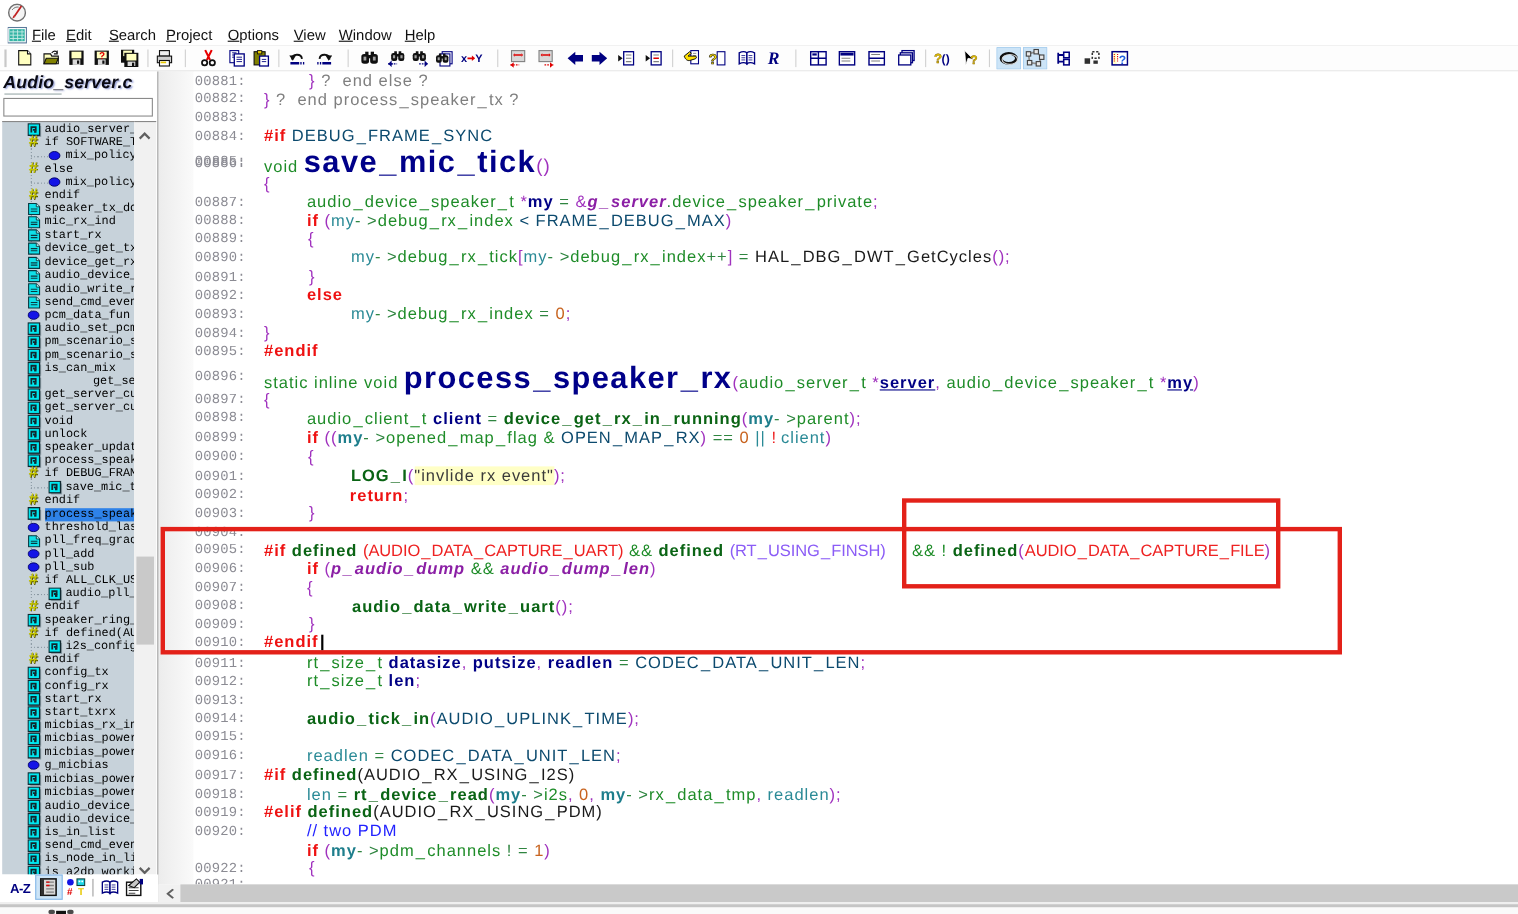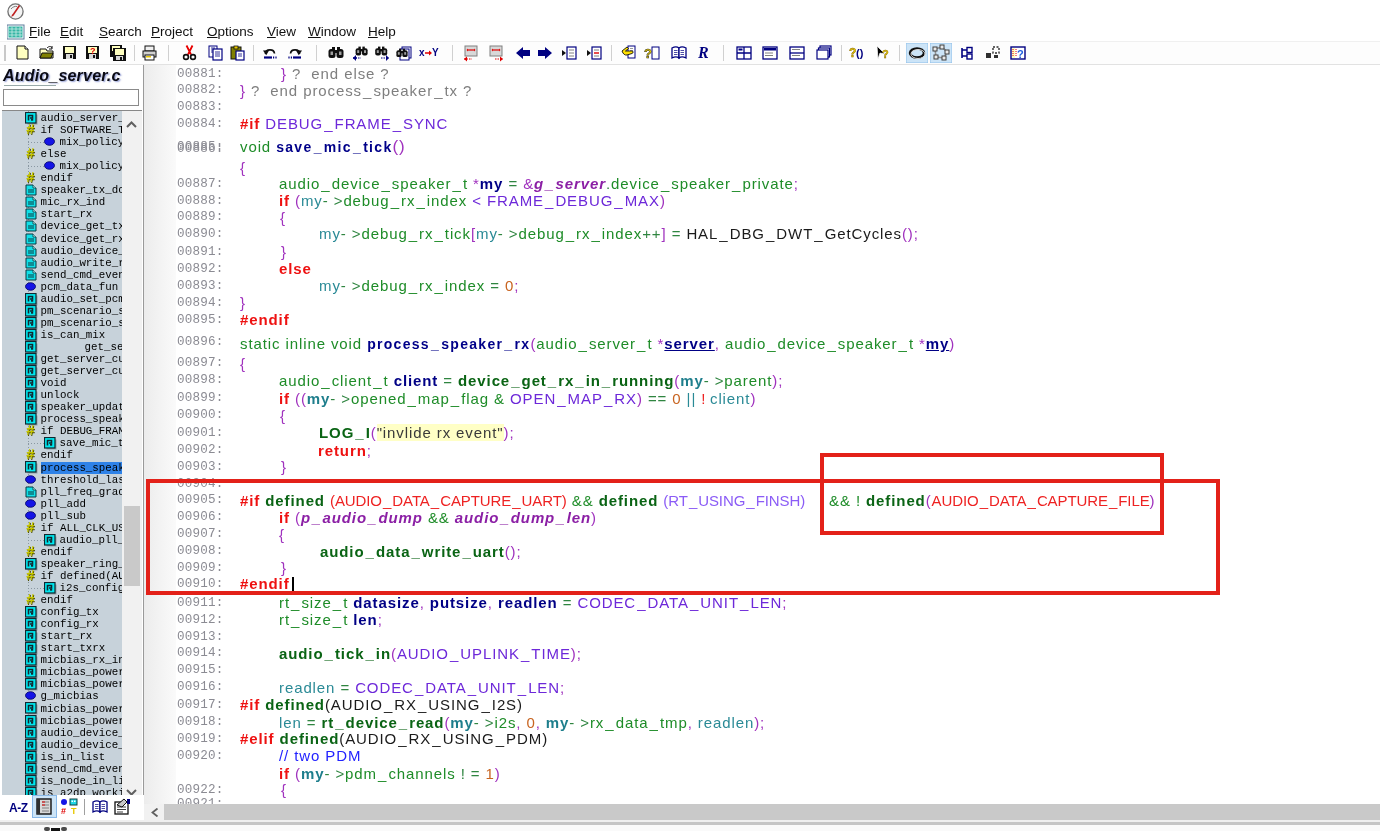--- a/index.html
+++ b/index.html
@@ -18,24 +18,24 @@
 #ptree{position:absolute;left:2px;top:110px;width:120px;height:685px;background:#c7d2da;overflow:hidden;border-top:1px solid #888;}
 #pscroll{position:absolute;left:122px;top:110px;width:20px;height:685px;background:#f1f1f1;border-top:1px solid #888;}
 #pborder{position:absolute;left:143px;top:65px;width:1px;height:755px;background:#9a9a9a;}
 .trow{position:absolute;left:0;height:12px;font-family:"Liberation Mono",monospace;font-size:10.8px;line-height:12px;color:#000;white-space:pre;}
 .ticn{position:absolute;}
 #gutter{position:absolute;left:144px;top:65px;width:32px;height:739px;background:linear-gradient(90deg,#ececec,#fafafa);}
 #codearea{position:absolute;left:176px;top:65px;width:1204px;height:739px;background:#fff;}
 .ln{position:absolute;font-family:"Liberation Mono",monospace;font-size:12.6px;color:#8b8b93;white-space:pre;letter-spacing:0.2px;}
 .cl{position:absolute;font-size:15px;white-space:pre;letter-spacing:0.9px;color:#2a2a2a;}
 .us{padding:0 1.1px;}
-.big{font-size:14px;font-weight:bold;color:#000089;letter-spacing:1.3px;}
+.big{font-size:28px;font-weight:bold;color:#000089;letter-spacing:1.3px;}
 .k{color:#ee1111;font-weight:bold;}
 .m{color:#ee2222;letter-spacing:-0.55px;}
-.m2{color:#6d28d9;}
+.m2{color:#0c4a6e;}
 .m3{color:#ee2222;letter-spacing:-0.1px;}
 .blk2{color:#1a1a1a;}
 .g{color:#1e8c28;}
 .fc{color:#0a6414;font-weight:bold;}
 .t{color:#2a8a96;}
 .tb{color:#1e7e8c;font-weight:bold;}
 .nb{color:#000085;font-weight:bold;}
 .gi{color:#8b1fa5;font-weight:bold;font-style:italic;}
 .p{color:#a032be;}
 .o{color:#2f8540;}

